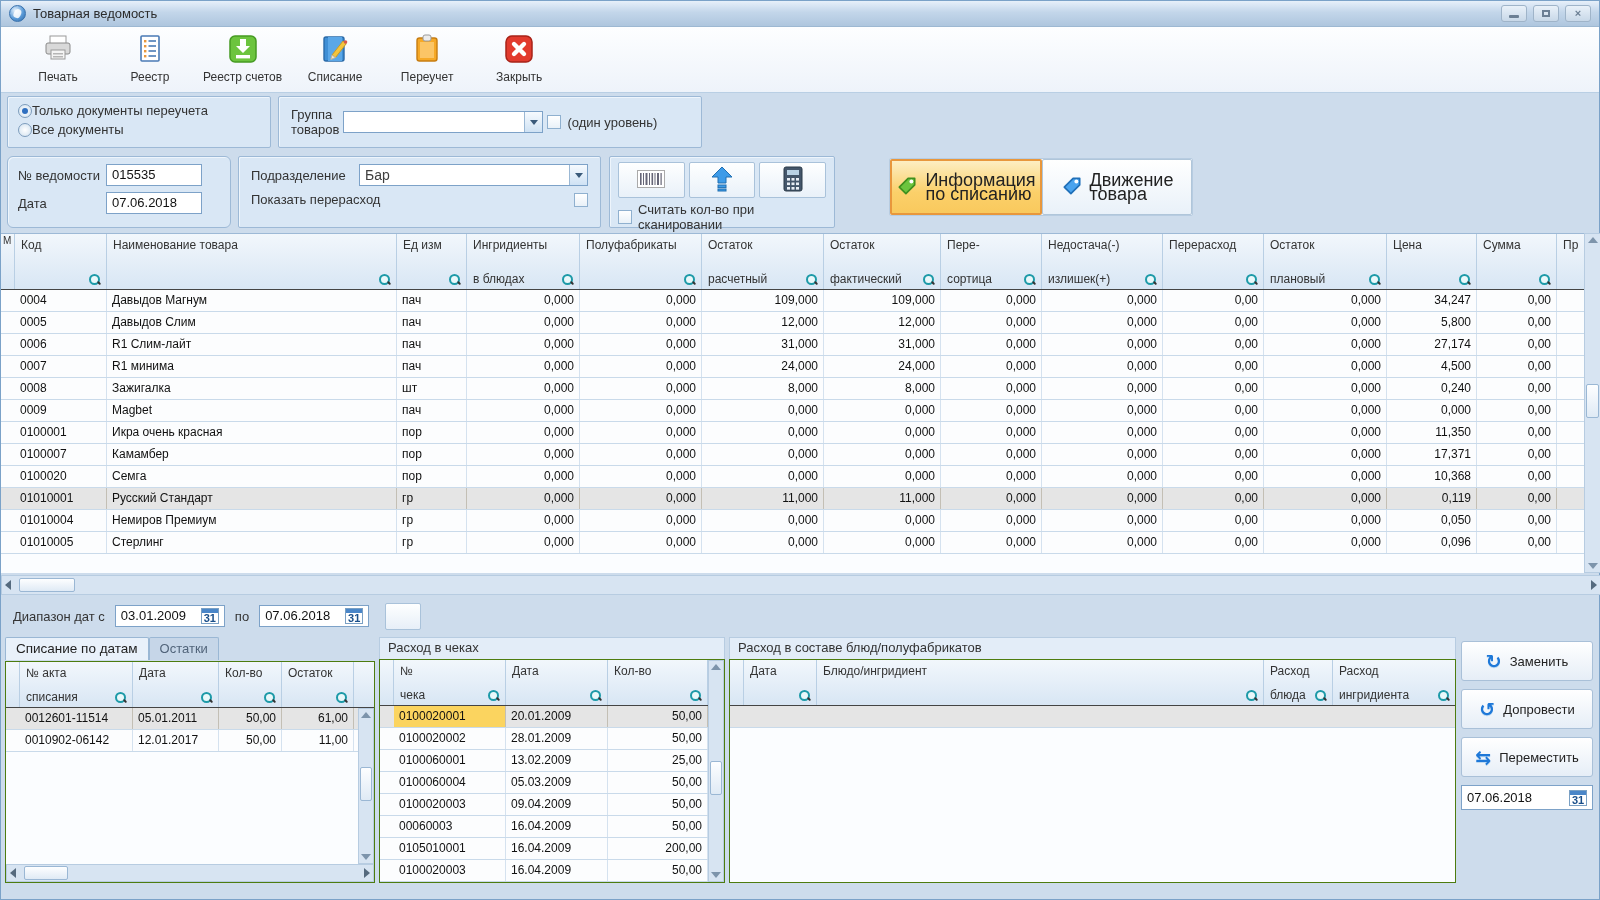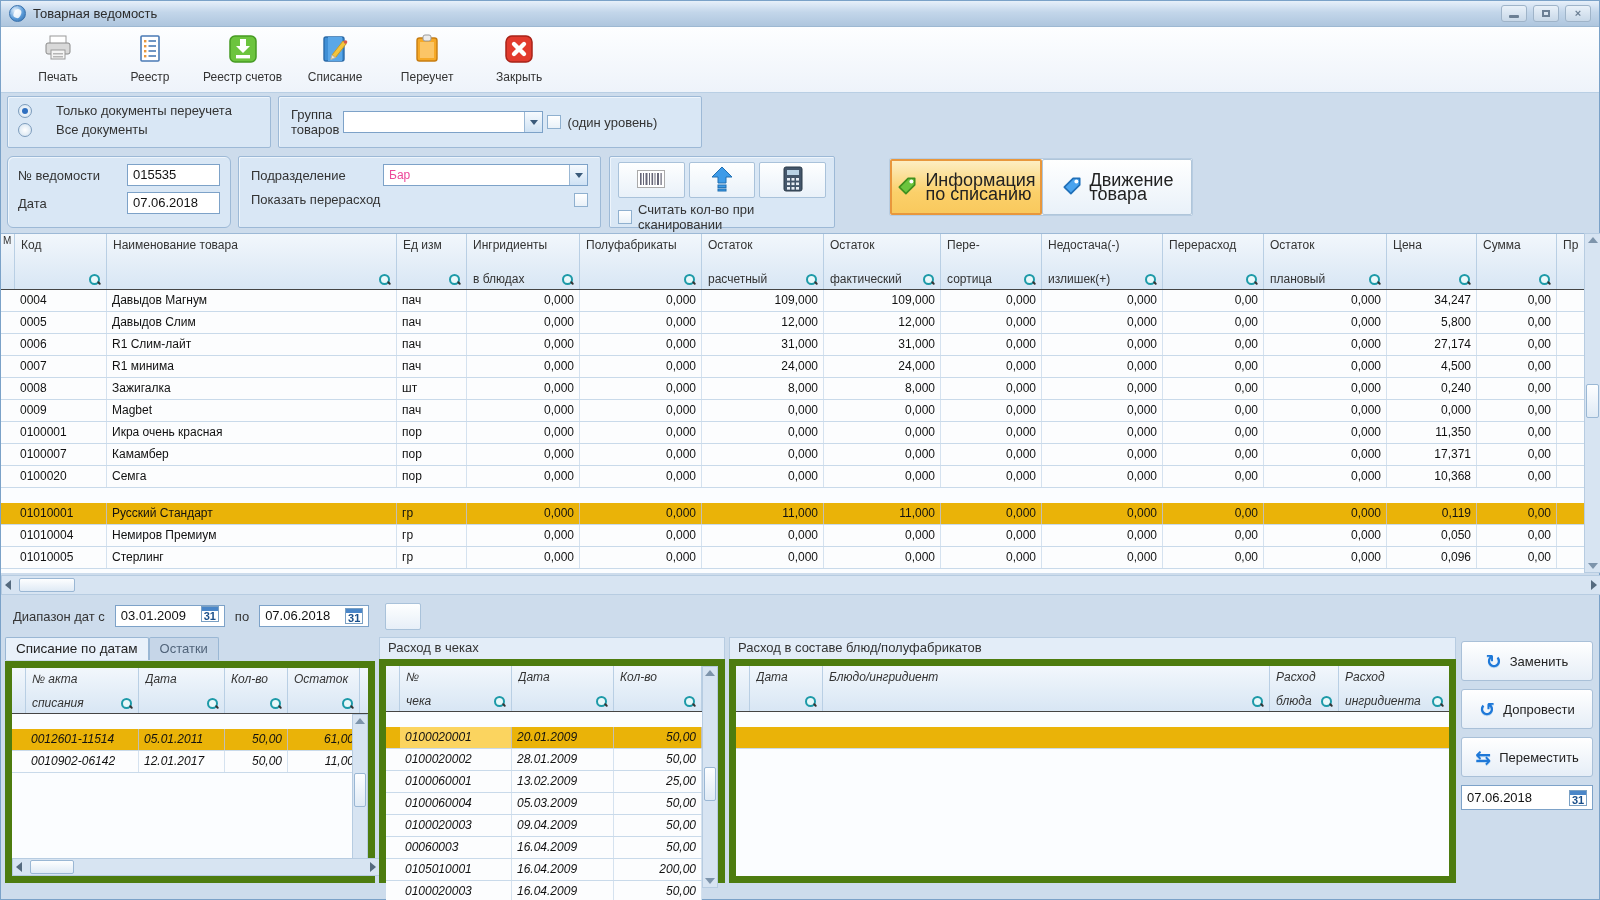--- a/index.html
+++ b/index.html
@@ -21,48 +21,48 @@
 
   
   .toolbar { position:absolute; left:0; top:26px; right:0; height:66px; background:linear-gradient(#fdfeff,#eef3fa); border-bottom:1px solid #b9cfe4; display:flex; align-items:flex-start; padding:4px 0 0 18px; gap:14px; }
   .tbtn { min-width:78px; height:58px; display:flex; flex-direction:column; align-items:center; justify-content:flex-start; gap:2px; border-radius:3px; padding-top:2px; }
   .tbtn .lbl { font-size:12px; color:#333; white-space:nowrap; }
 
   
   .gb { position:absolute; background:#d9e7f5; border:1px solid #9db9d6; border-radius:2px; box-shadow:inset 1px 1px 0 #eef5fc; }
   .field { background:#fff; border:1px solid #7da2c8; height:22px; line-height:20px; padding:0 5px; font-size:13px; color:#111; }
   .combo { background:#fff; border:1px solid #7da2c8; height:22px; display:flex; align-items:center; }
-  .combo .val { flex:1; padding:0 5px; font-size:12px; color:#ec4899; }
+  .combo .val { flex:1; padding:0 5px; font-size:14px; color:#404040; }
   .combo .cbtn { width:18px; align-self:stretch; background:linear-gradient(#f6fafe,#cfe2f4); border-left:1px solid #9bb8d4; display:flex; align-items:center; justify-content:center; }
   .carr { width:0; height:0; border-left:4px solid transparent; border-right:4px solid transparent; border-top:5px solid #3a5a7a; }
   .radio { width:14px; height:14px; border-radius:50%; border:1px solid #7d9cbc; background:radial-gradient(#ffffff,#cfe0ef); position:relative; flex:none; }
   .radio.on::after { content:""; position:absolute; left:3px; top:3px; width:6px; height:6px; border-radius:50%; background:#2f6fc0; }
   .chk { width:14px; height:14px; border:1px solid #8fb0cf; background:linear-gradient(#ffffff,#e9f1f8); flex:none; }
-  .frow { display:flex; align-items:center; gap:24px; }
+  .frow { display:flex; align-items:center; gap:0; }
 
   
   .btnwrap { position:absolute; left:888px; top:157px; width:304px; height:58px; background:#f3f8fd; border:1px solid #b7cce1; border-radius:2px; display:flex; }
   .bigbtn { flex:1; display:flex; align-items:center; justify-content:center; gap:7px; border:1px solid #b0c6da; background:linear-gradient(#ffffff,#e9f1f9); border-radius:2px; }
   .bigbtn.active { background:linear-gradient(#fdeec2,#fbd06a 60%,#f9c95d); border:2px solid #e8973c; }
   .bigbtn .t2 { display:flex; flex-direction:column; line-height:14px; font-size:18px; color:#222; }
 
   .sqbtn { width:70px; height:36px; background:linear-gradient(#feffff,#e9f1f9); border:1px solid #a9c2da; border-radius:2px; display:flex; align-items:center; justify-content:center; }
 
   
   .ghead { display:flex; background:linear-gradient(#f2f7fc,#d8e6f4); border-bottom:1px solid #444; }
   .hc { border-right:1px solid #b9cfe4; padding:4px 5px 3px 6px; display:flex; flex-direction:column; justify-content:space-between; color:#333; }
   .hl1 { white-space:nowrap; overflow:hidden; }
   .hrow { display:flex; justify-content:space-between; align-items:flex-end; gap:2px; }
   .hl2 { white-space:nowrap; }
   .mag { position:relative; width:12px; height:12px; flex:none; }
   .mag::before { content:""; position:absolute; left:0; top:0; width:7px; height:7px; border:2px solid #1d9aa8; border-radius:50%; background:#e9f8fa; }
   .mag::after { content:""; position:absolute; left:8px; top:8px; width:4px; height:2px; background:#333; transform:rotate(45deg); border-radius:1px; }
   .tbody { background:#fbfdff; }
   .tr { display:flex; height:22px; border-bottom:1px solid #c9daea; background:#fcfdfe;align-items:center; }
-  .tr.sel { background:#eab308;margin-top:15px; }
+  .tr.sel { background:#e5e5e5; }
   .td { border-right:1px solid #d5e2ef; padding:0 5px; line-height:21px; white-space:nowrap; overflow:hidden; color:#111; font-size:12px; }
   .tr.sel .td { border-right-color:#c3bfb5; }
   .td.n { text-align:right; }
   .td.marker { padding:0; background:linear-gradient(#eef5fb,#d9e6f3); border-right:1px solid #aac2d8; position:relative; }
   .tr.sel .td.marker::after { content:""; position:absolute; left:3px; top:50%; transform:translateY(-50%); border-left:7px solid #1a1a1a; border-top:5px solid transparent; border-bottom:5px solid transparent; }
   .td.focus { background:#fbd45f; }
 
   
   .mc0{width:14px;flex:none}.mc1{width:92px;flex:none}.mc2{width:290px;flex:none}.mc3{width:70px;flex:none}
   .mc4{width:113px;flex:none}.mc5{width:122px;flex:none}.mc6{width:122px;flex:none}.mc7{width:117px;flex:none}
@@ -80,21 +80,21 @@
   .arr.up   { border-left:5px solid transparent; border-right:5px solid transparent; border-bottom:6px solid #7d94ab; }
   .arr.down { border-left:5px solid transparent; border-right:5px solid transparent; border-top:6px solid #7d94ab; }
   .arr.left { border-top:5px solid transparent; border-bottom:5px solid transparent; border-right:6px solid #556a7e; }
   .arr.right{ border-top:5px solid transparent; border-bottom:5px solid transparent; border-left:6px solid #556a7e; }
   .thumb { background:linear-gradient(#fdfeff,#dfeaf5); border:1px solid #9ab7d4; border-radius:2px; }
   .vthumb { width:13px; height:34px; position:absolute; left:1px; }
   .hthumb { height:14px; width:56px; margin-left:8px; }
 
   
   .caption { background:#e3edf8; border:1px solid #b7cce1; border-bottom:none; color:#333; font-size:13px; padding:2px 8px; height:22px; }
-  .panel { position:absolute; background:#fbfdff; border:7px solid #4d7c0f;font-style:italic; }
+  .panel { position:absolute; background:#fbfdff; border:1px solid #4d7c0f; }
   .tab { display:inline-block; padding:3px 10px 4px; border:1px solid #9ab7d4; border-bottom:none; background:#c6d6e8; color:#51647a; font-size:13px; border-radius:2px 2px 0 0; }
   .tab.active { background:#e9f1fa; color:#222; font-size:13.5px; }
 
   .abtn { width:132px; height:40px; background:linear-gradient(#ffffff,#e6eef7); border:1px solid #a9c0d8; border-radius:3px; display:flex; align-items:center; justify-content:center; gap:8px; font-size:13px; color:#222; }
   .aglyph { font-size:19px; font-weight:bold; color:#1e78d8; font-family:"DejaVu Sans",sans-serif; line-height:1; text-shadow:0 1px 0 #bcd9f2; }
 
   .cal { width:18px; height:16px; background:#fff; border:1px solid #7aa0c4; position:relative; flex:none; display:flex; align-items:flex-end; justify-content:center; }
   .cal::before { content:""; position:absolute; top:0; left:0; right:0; height:4px; background:#4a86c8; }
   .cal span { font-size:11px; font-weight:bold; color:#1a4f8a; line-height:10px; }
 
@@ -614,21 +614,21 @@
     <span class="arr down"></span>
   </div>
   <div class="hscroll" style="left:0px; top:574px; width:1600px;">
     <span class="arr left"></span>
     <span class="thumb hthumb"></span>
     <span class="arr right" style="margin-left:auto;"></span>
   </div>
 
   <div style="position:absolute; left:0; top:596px; width:1600px; height:38px; display:flex; align-items:center; gap:10px; padding-left:12px;">
     <span class="lbl13">Диапазон дат  с</span>
-    <span class="field" style="width:110px; display:flex; justify-content:space-between;">
+    <span class="field" style="width:110px; display:flex; align-items:center; justify-content:space-between;">
       <span>03.01.2009</span>
       <span class="cal">
           <span>31</span>
         </span>
     </span>
     <span class="lbl13">по</span>
     <span class="field" style="width:110px; display:flex; align-items:center; justify-content:space-between;">
       <span>07.06.2018</span>
       <span class="cal">
           <span>31</span>

